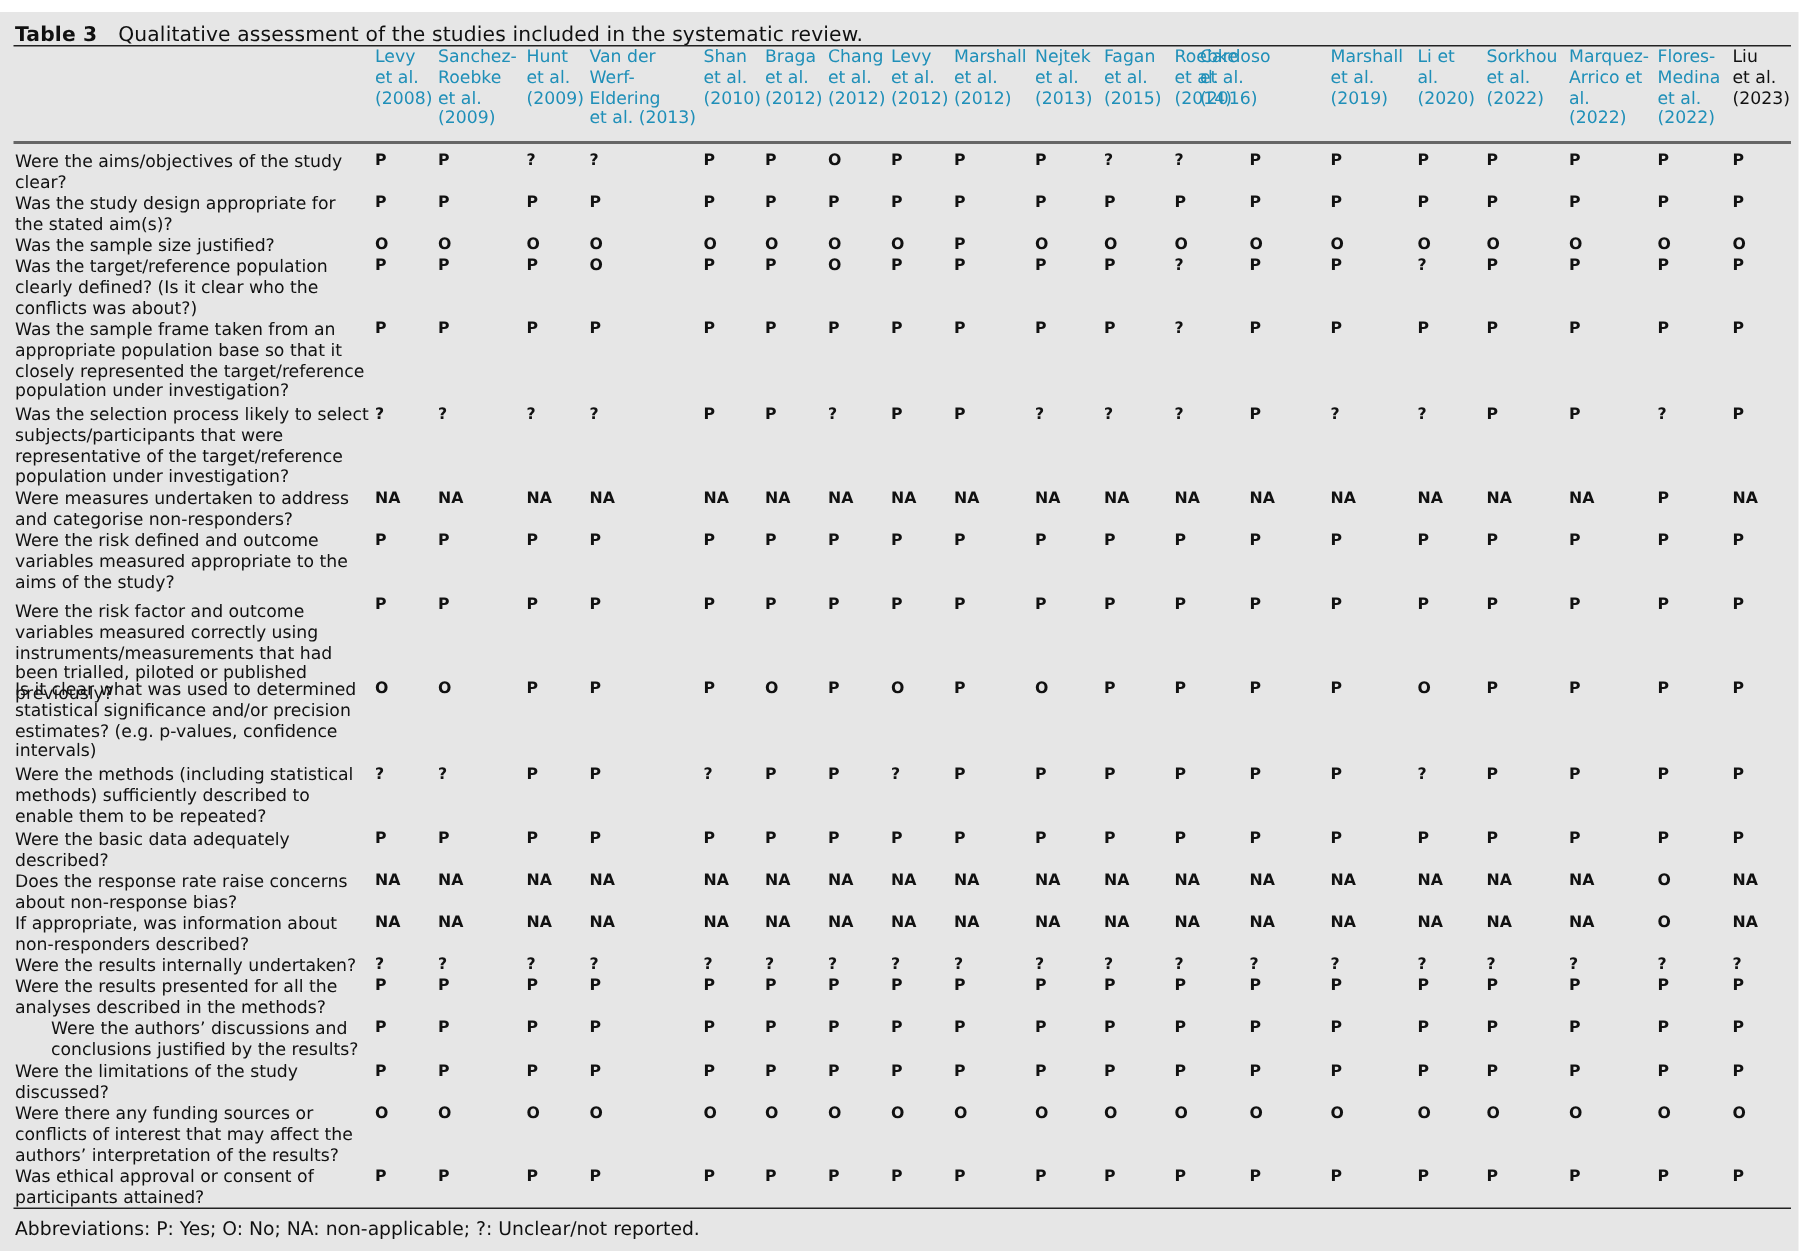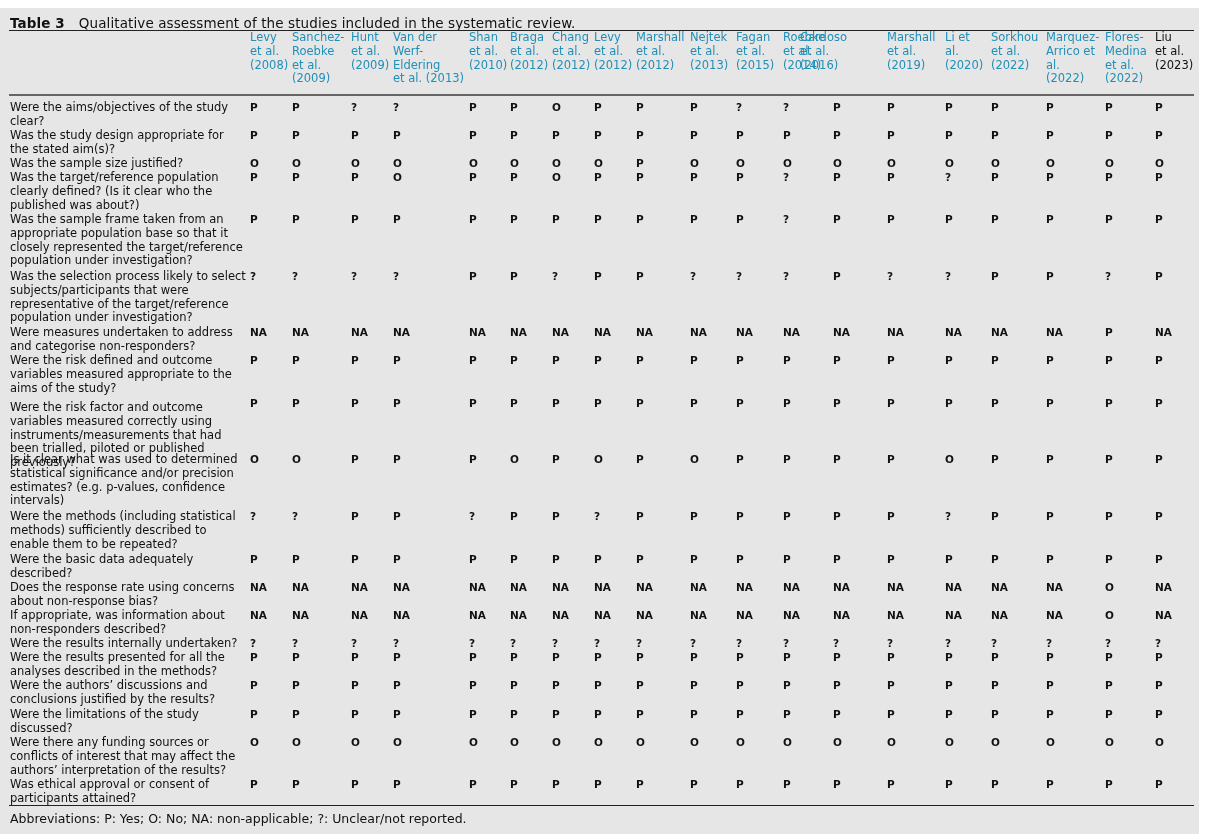--- a/index.html
+++ b/index.html
@@ -203,21 +203,21 @@
       <div class="cell" style="top: 157px; left: 783px;">O</div>
       <div class="cell" style="top: 157px; left: 833px;">O</div>
       <div class="cell" style="top: 157px; left: 887px;">O</div>
       <div class="cell" style="top: 157px; left: 945px;">O</div>
       <div class="cell" style="top: 157px; left: 991px;">O</div>
       <div class="cell" style="top: 157px; left: 1046px;">O</div>
       <div class="cell" style="top: 157px; left: 1105px;">O</div>
       <div class="cell" style="top: 157px; left: 1155px;">O</div>
     </div>
     <div>
-      <div class="qtext" style="top: 171px;">Was the target/reference population clearly defined? (Is it clear who the published was about?)</div>
+      <div class="qtext" style="top: 171px;">Was the target/reference population clearly defined? (Is it clear who the conflicts was about?)</div>
       <div class="cell" style="top: 171px; left: 250px;">P</div>
       <div class="cell" style="top: 171px; left: 292px;">P</div>
       <div class="cell" style="top: 171px; left: 351px;">P</div>
       <div class="cell" style="top: 171px; left: 393px;">O</div>
       <div class="cell" style="top: 171px; left: 469px;">P</div>
       <div class="cell" style="top: 171px; left: 510px;">P</div>
       <div class="cell" style="top: 171px; left: 552px;">O</div>
       <div class="cell" style="top: 171px; left: 594px;">P</div>
       <div class="cell" style="top: 171px; left: 636px;">P</div>
       <div class="cell" style="top: 171px; left: 690px;">P</div>
@@ -401,21 +401,21 @@
       <div class="cell" style="top: 553px; left: 783px;">P</div>
       <div class="cell" style="top: 553px; left: 833px;">P</div>
       <div class="cell" style="top: 553px; left: 887px;">P</div>
       <div class="cell" style="top: 553px; left: 945px;">P</div>
       <div class="cell" style="top: 553px; left: 991px;">P</div>
       <div class="cell" style="top: 553px; left: 1046px;">P</div>
       <div class="cell" style="top: 553px; left: 1105px;">P</div>
       <div class="cell" style="top: 553px; left: 1155px;">P</div>
     </div>
     <div>
-      <div class="qtext" style="top: 581px;">Does the response rate using concerns about non-response bias?</div>
+      <div class="qtext" style="top: 581px;">Does the response rate raise concerns about non-response bias?</div>
       <div class="cell" style="top: 581px; left: 250px;">NA</div>
       <div class="cell" style="top: 581px; left: 292px;">NA</div>
       <div class="cell" style="top: 581px; left: 351px;">NA</div>
       <div class="cell" style="top: 581px; left: 393px;">NA</div>
       <div class="cell" style="top: 581px; left: 469px;">NA</div>
       <div class="cell" style="top: 581px; left: 510px;">NA</div>
       <div class="cell" style="top: 581px; left: 552px;">NA</div>
       <div class="cell" style="top: 581px; left: 594px;">NA</div>
       <div class="cell" style="top: 581px; left: 636px;">NA</div>
       <div class="cell" style="top: 581px; left: 690px;">NA</div>
@@ -489,21 +489,21 @@
       <div class="cell" style="top: 651px; left: 783px;">P</div>
       <div class="cell" style="top: 651px; left: 833px;">P</div>
       <div class="cell" style="top: 651px; left: 887px;">P</div>
       <div class="cell" style="top: 651px; left: 945px;">P</div>
       <div class="cell" style="top: 651px; left: 991px;">P</div>
       <div class="cell" style="top: 651px; left: 1046px;">P</div>
       <div class="cell" style="top: 651px; left: 1105px;">P</div>
       <div class="cell" style="top: 651px; left: 1155px;">P</div>
     </div>
     <div>
-      <div class="qtext" style="top: 679px;">Were the authors’ discussions and conclusions justified by the results?</div>
+      <div class="qtext" style="top: 679px; margin-left: 24px;">Were the authors’ discussions and conclusions justified by the results?</div>
       <div class="cell" style="top: 679px; left: 250px;">P</div>
       <div class="cell" style="top: 679px; left: 292px;">P</div>
       <div class="cell" style="top: 679px; left: 351px;">P</div>
       <div class="cell" style="top: 679px; left: 393px;">P</div>
       <div class="cell" style="top: 679px; left: 469px;">P</div>
       <div class="cell" style="top: 679px; left: 510px;">P</div>
       <div class="cell" style="top: 679px; left: 552px;">P</div>
       <div class="cell" style="top: 679px; left: 594px;">P</div>
       <div class="cell" style="top: 679px; left: 636px;">P</div>
       <div class="cell" style="top: 679px; left: 690px;">P</div>

